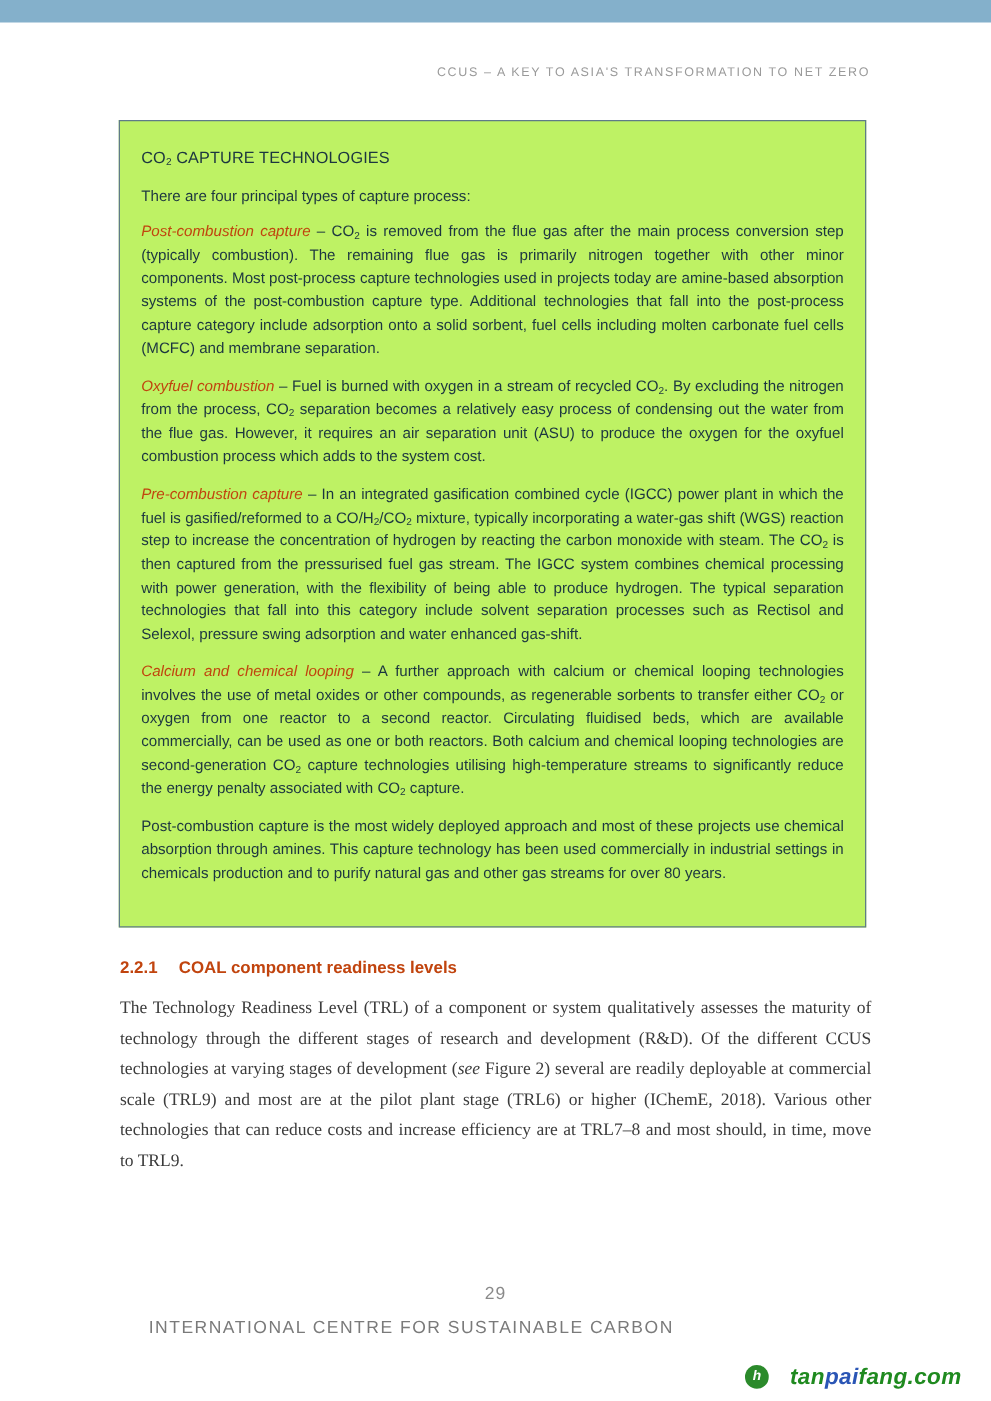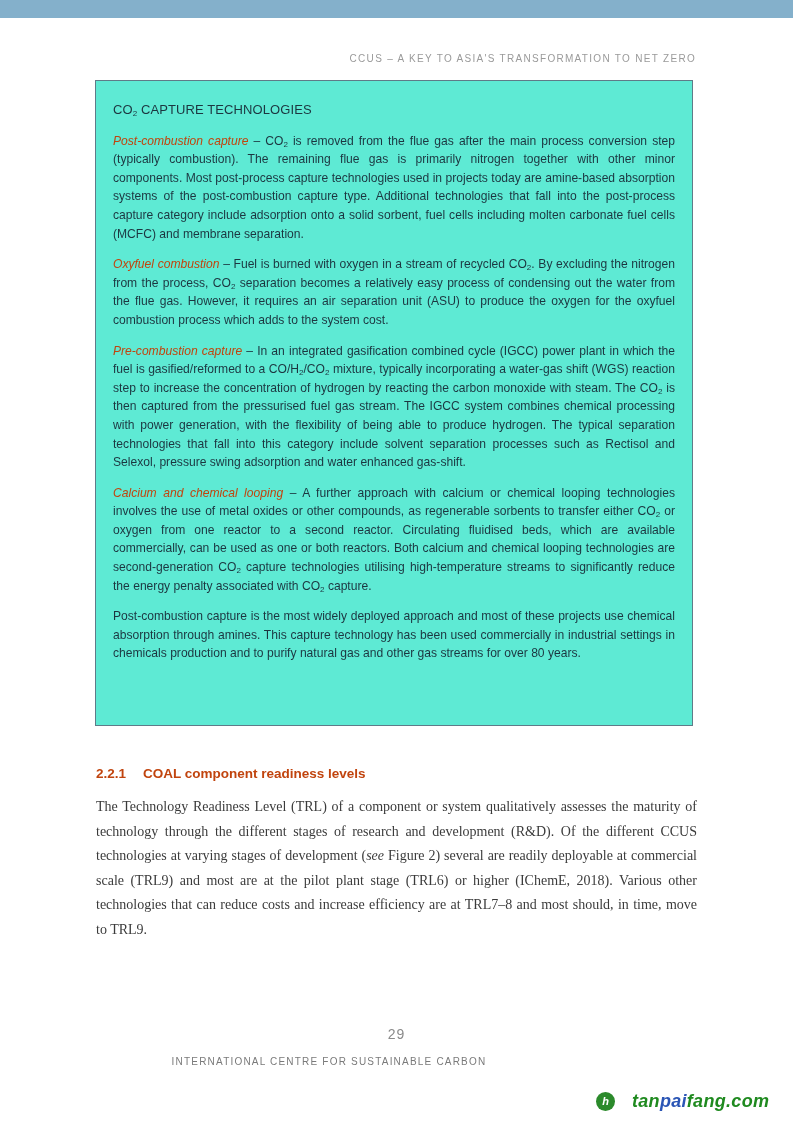--- a/index.html
+++ b/index.html
@@ -8,22 +8,22 @@
     background: #ffffff;
     font-family: "DejaVu Sans", sans-serif;
   }
   .top-bar { position: absolute; left: 0; top: 0; width: 793px; height: 18px; background: #84b0cb; }
   .running-head {
     position: absolute; right: 97px; top: 53px;
     font-family: "Liberation Sans", sans-serif; font-size: 10px; letter-spacing: 1.3px;
     color: #9a9a9a; font-weight: 300;
   }
   .box {
-    position: absolute; left: 95px; top: 80px; width: 598px; height: 646px;
-    background: #5eead4; border: 1px solid #5f7b88; box-sizing: border-box;
+    position: absolute; left: 95px; top: 96px; width: 598px; height: 646px;
+    background: #bef264; border: 1px solid #5f7b88; box-sizing: border-box;
     padding: 20px 17px 0 17px;
     font-family: "Liberation Sans", sans-serif; color: #1c3640;
     font-size: 12.1px; line-height: 18.6px;
   }
   .box-title { font-size: 13px; margin: 0 0 12px 0; letter-spacing: 0.1px; }
   .box p { margin: 0 0 12px 0; text-align: justify; }
   .box .intro { margin-bottom: 10px; }
   .term { color: #c1440e; font-style: italic; margin-top: 32px; }
   sub { font-size: 8px; vertical-align: -2px; line-height: 0; }
   .heading {
@@ -37,21 +37,21 @@
     font-family: "Liberation Serif", serif; font-size: 14px; line-height: 24.5px;
     color: #3b3b3b; text-align: justify; margin: 0;
   }
   .body-text em { font-style: italic; }
   .page-number {
     position: absolute; left: 0; width: 793px; top: 1026px; text-align: center;
     font-family: "Liberation Sans", sans-serif; font-size: 14px; color: #8a8a8a; letter-spacing: 1px;
   }
   .footer {
     position: absolute; left: 0; width: 658px; top: 1054px; text-align: center;
-    font-family: "Liberation Sans", sans-serif; font-size: 10px; color: #7a7a7a;
+    font-family: "Liberation Sans", sans-serif; font-size: 14px; color: #7a7a7a;
     letter-spacing: 1.2px; line-height: 15px;
   }
   .watermark {
     position: absolute; left: 596px; top: 1088px; height: 26px;
     display: flex; align-items: center; gap: 5px;
   }
   .wm-logo {
     width: 19px; height: 19px; border-radius: 50%; background: #2b8a2b;
     color: #fff; font-family: "Liberation Sans", sans-serif; font-weight: bold; font-style: italic;
     font-size: 11px; display: flex; align-items: center; justify-content: center;
@@ -66,20 +66,21 @@
 </head>
 <body>
 
 <div class="top-bar"></div>
 
 <div class="running-head">CCUS – A KEY TO ASIA'S TRANSFORMATION TO NET ZERO</div>
 
 <div class="box">
   <div class="box-title"><span>CO</span><sub>2</sub><span> CAPTURE TECHNOLOGIES</span></div>
 
+  <p class="intro">There are four principal types of capture process:</p>
 
   <p><span class="term">Post-combustion capture</span><span> – CO</span><sub>2</sub><span> is removed from the flue gas after the main process conversion step (typically combustion). The remaining flue gas is primarily nitrogen together with other minor components. Most post-process capture technologies used in projects today are amine-based absorption systems of the post-combustion capture type. Additional technologies that fall into the post-process capture category include adsorption onto a solid sorbent, fuel cells including molten carbonate fuel cells (MCFC) and membrane separation.</span></p>
 
   <p><span class="term">Oxyfuel combustion</span><span> – Fuel is burned with oxygen in a stream of recycled CO</span><sub>2</sub><span>. By excluding the nitrogen from the process, CO</span><sub>2</sub><span> separation becomes a relatively easy process of condensing out the water from the flue gas. However, it requires an air separation unit (ASU) to produce the oxygen for the oxyfuel combustion process which adds to the system cost.</span></p>
 
   <p><span class="term">Pre-combustion capture</span><span> – In an integrated gasification combined cycle (IGCC) power plant in which the fuel is gasified/reformed to a CO/H</span><sub>2</sub><span>/CO</span><sub>2</sub><span> mixture, typically incorporating a water-gas shift (WGS) reaction step to increase the concentration of hydrogen by reacting the carbon monoxide with steam. The CO</span><sub>2</sub><span> is then captured from the pressurised fuel gas stream. The IGCC system combines chemical processing with power generation, with the flexibility of being able to produce hydrogen. The typical separation technologies that fall into this category include solvent separation processes such as Rectisol and Selexol, pressure swing adsorption and water enhanced gas-shift.</span></p>
 
   <p><span class="term">Calcium and chemical looping</span><span> – A further approach with calcium or chemical looping technologies involves the use of metal oxides or other compounds, as regenerable sorbents to transfer either CO</span><sub>2</sub><span> or oxygen from one reactor to a second reactor. Circulating fluidised beds, which are available commercially, can be used as one or both reactors. Both calcium and chemical looping technologies are second-generation CO</span><sub>2</sub><span> capture technologies utilising high-temperature streams to significantly reduce the energy penalty associated with CO</span><sub>2</sub><span> capture.</span></p>
 
   <p>Post-combustion capture is the most widely deployed approach and most of these projects use chemical absorption through amines. This capture technology has been used commercially in industrial settings in chemicals production and to purify natural gas and other gas streams for over 80 years.</p>

